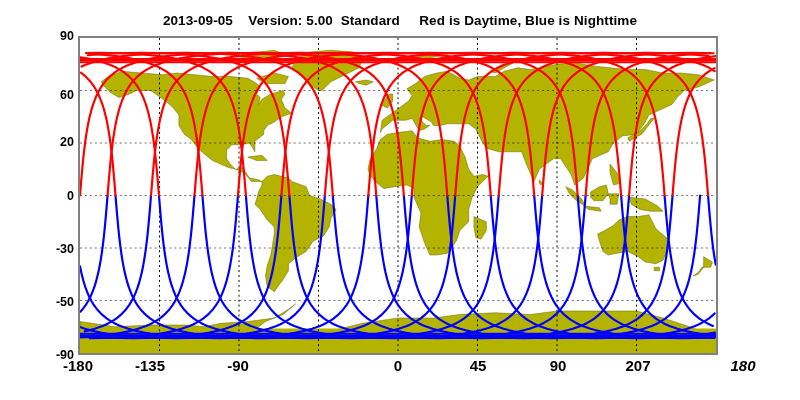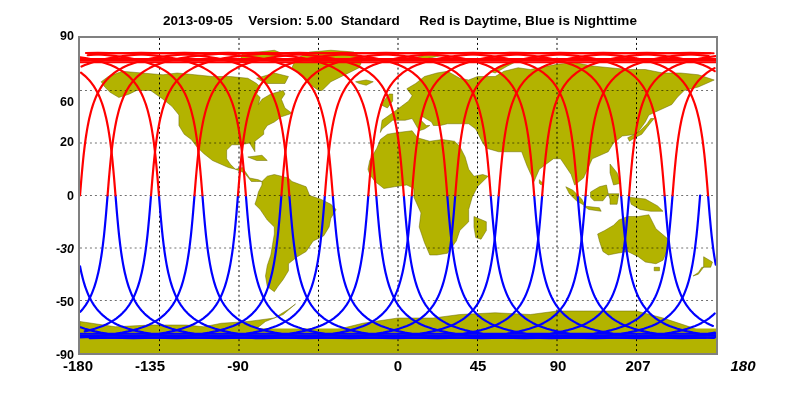--- a/index.html
+++ b/index.html
@@ -35,24 +35,24 @@
 </style>
 </head>
 <body>
 
 <div id="root">
 
   <div id="title">2013-09-05    Version: 5.00  Standard     Red is Daytime, Blue is Nighttime</div>
 
   <div id="ylabels">
       <div class="ytick" style="top: 0px;">90</div>
-      <div class="ytick" style="top: 66px;">60</div>
+      <div class="ytick" style="top: 59px;">60</div>
       <div class="ytick" style="top: 106.333px;">20</div>
       <div class="ytick" style="top: 159.5px;">0</div>
-      <div class="ytick" style="top: 212.667px; font-style: italic;">-30</div>
+      <div class="ytick" style="top: 212.667px;">-30</div>
       <div class="ytick" style="top: 265.833px;">-50</div>
       <div class="ytick" style="top: 319px;">-90</div>
     </div>
 
   <div id="plot-area">
     <svg id="plot-svg" viewBox="-180 -90 360 180" preserveAspectRatio="none">
       <g id="land-layer">
           <polygon points="-168,-65 -164,-68 -156,-71 -145,-70 -133,-69 -125,-70 -115,-69 -105,-68 -95,-68 -85,-67 -80,-64 -78,-62 -80,-58 -78,-56 -79,-52 -77,-55 -72,-58 -65,-60 -64,-58 -66,-55 -64,-50 -60,-47 -66,-45 -70,-42 -74,-40 -76,-37 -76,-35 -81,-31 -81,-25 -84,-30 -89,-29 -94,-29 -97,-26 -97,-21 -95,-18 -92,-15 -88,-16 -84,-10 -79,-9 -77,-8 -80,-8 -83,-8 -87,-13 -92,-15 -96,-16 -105,-20 -110,-24 -114,-28 -117,-32 -121,-35 -124,-40 -124,-46 -128,-51 -133,-55 -140,-60 -148,-60 -152,-58 -158,-56 -163,-59 -166,-62" fill="#b3b300" stroke="#666600" stroke-width="0.28" stroke-linejoin="round"></polygon>
           <polygon points="-45,-60 -52,-65 -55,-69 -60,-73 -58,-78 -50,-82 -38,-83 -25,-82 -20,-78 -22,-73 -30,-69 -38,-65 -43,-60" fill="#b3b300" stroke="#666600" stroke-width="0.28" stroke-linejoin="round"></polygon>
           <polygon points="-77,-8 -74,-11 -70,-12 -62,-10 -60,-8 -52,-5 -50,0 -44,2 -38,5 -35,8 -38,13 -39,18 -42,23 -48,26 -52,32 -57,35 -62,39 -62,43 -65,48 -68,52 -70,55 -74,52 -75,46 -74,40 -72,34 -71,28 -70,22 -70,18 -74,14 -78,8 -81,5 -80,2 -79,-2 -77,-6" fill="#b3b300" stroke="#666600" stroke-width="0.28" stroke-linejoin="round"></polygon>

